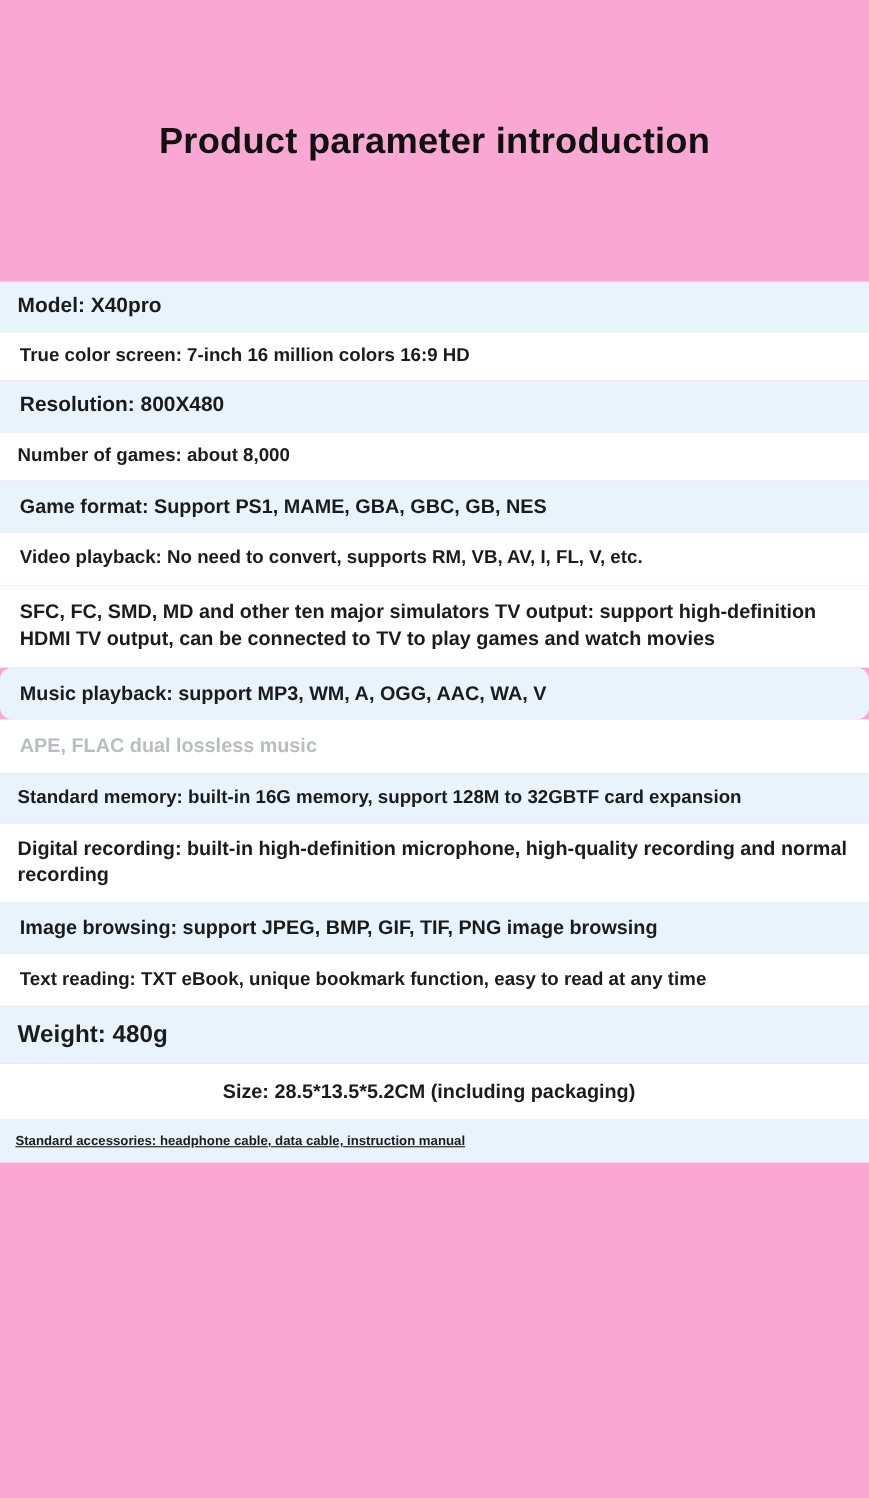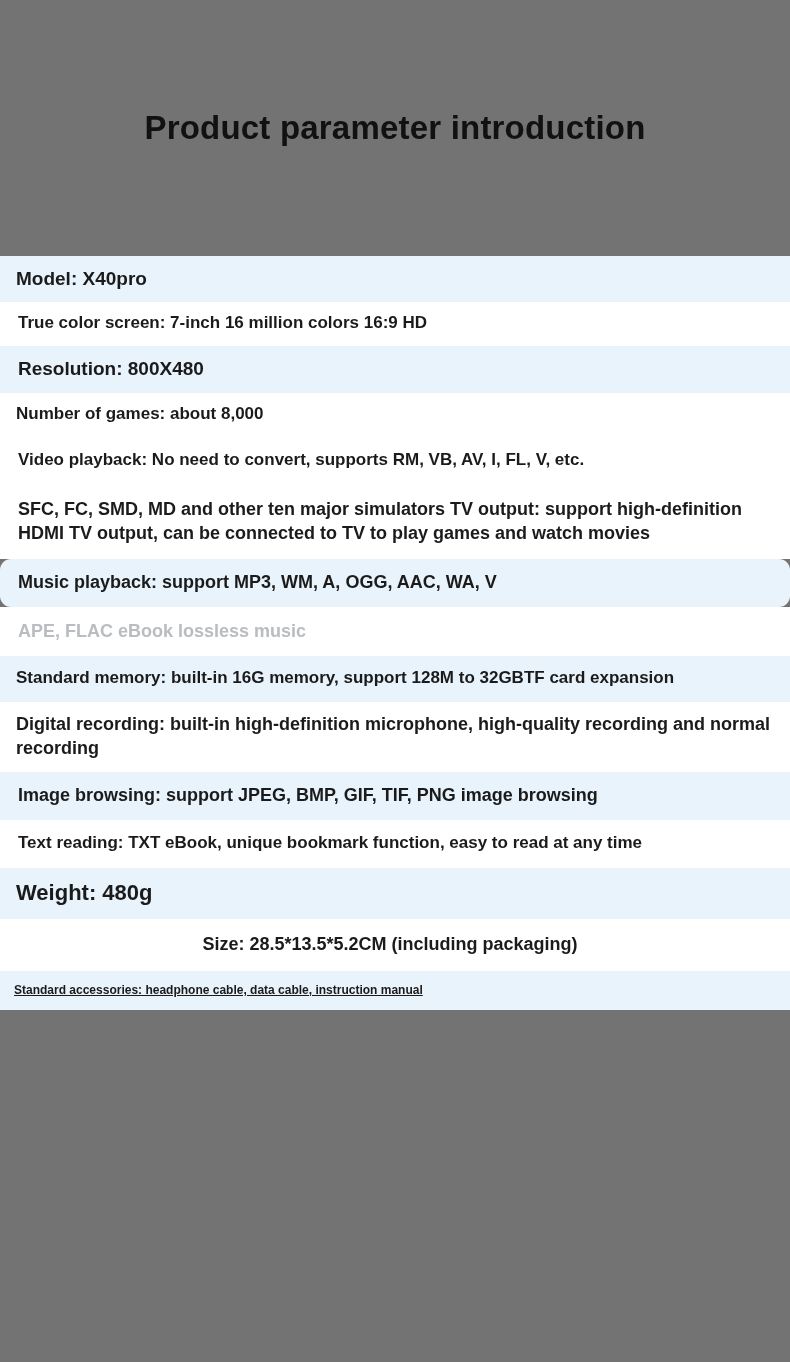--- a/index.html
+++ b/index.html
@@ -11,21 +11,21 @@
     height: 1362px;
     background: #ffffff;
     font-family: "Liberation Sans", sans-serif;
     color: #1b1b1b;
     overflow: hidden;
   }
   .page {
     position: relative;
     width: 790px;
     height: 1362px;
-    background: #737373;
+    background: #f9a8d4;
     box-sizing: border-box;
   }
   .title {
     text-align: center;
     font-size: 33px;
     font-weight: bold;
     letter-spacing: 0.2px;
     color: #111111;
     padding-top: 108px;
     padding-bottom: 0;
@@ -94,35 +94,38 @@
     </div>
 
     <div class="spec-row shaded sz-19 r-res">
       <span class="spec-text">Resolution: 800X480</span>
     </div>
 
     <div class="spec-row plain sz-17 r-num">
       <span class="spec-text">Number of games: about 8,000</span>
     </div>
 
+    <div class="spec-row shaded sz-18 r-format">
+      <span class="spec-text">Game format: Support PS1, MAME, GBA, GBC, GB, NES</span>
+    </div>
 
     <div class="spec-row plain sz-17 r-video">
       <span class="spec-text">Video playback: No need to convert, supports RM, VB, AV, I, FL, V, etc.</span>
     </div>
 
     <div class="spec-row plain sz-18 r-sfc">
       <span class="spec-text">SFC, FC, SMD, MD and other ten major simulators TV output: support high-definition HDMI TV output, can be connected to TV to play games and watch movies</span>
     </div>
 
     <div class="spec-row shaded sz-18 r-music">
       <span class="spec-text">Music playback: support MP3, WM, A, OGG, AAC, WA, V</span>
     </div>
 
     <div class="spec-row plain sz-18 r-ape faded">
-      <span class="spec-text">APE, FLAC eBook lossless music</span>
+      <span class="spec-text">APE, FLAC dual lossless music</span>
     </div>
 
     <div class="spec-row shaded sz-17 r-mem">
       <span class="spec-text">Standard memory: built-in 16G memory, support 128M to 32GBTF card expansion</span>
     </div>
 
     <div class="spec-row plain sz-18 r-rec">
       <span class="spec-text">Digital recording: built-in high-definition microphone, high-quality recording and normal recording</span>
     </div>
 

